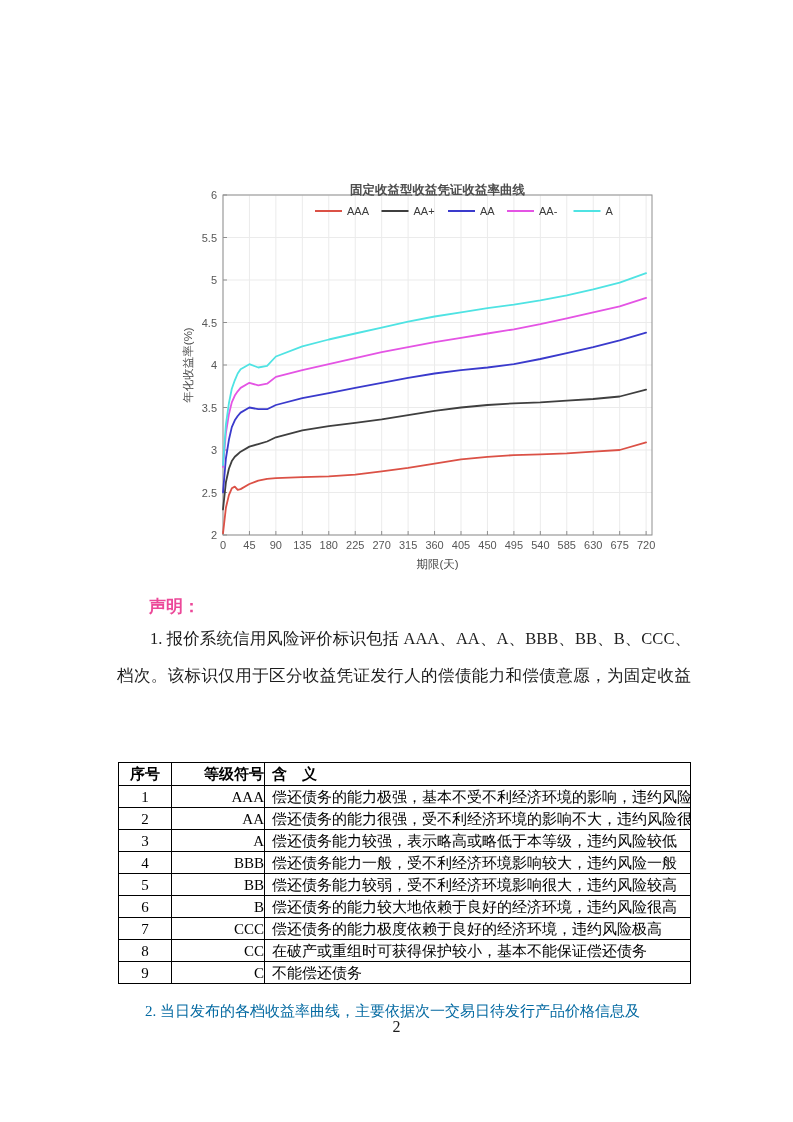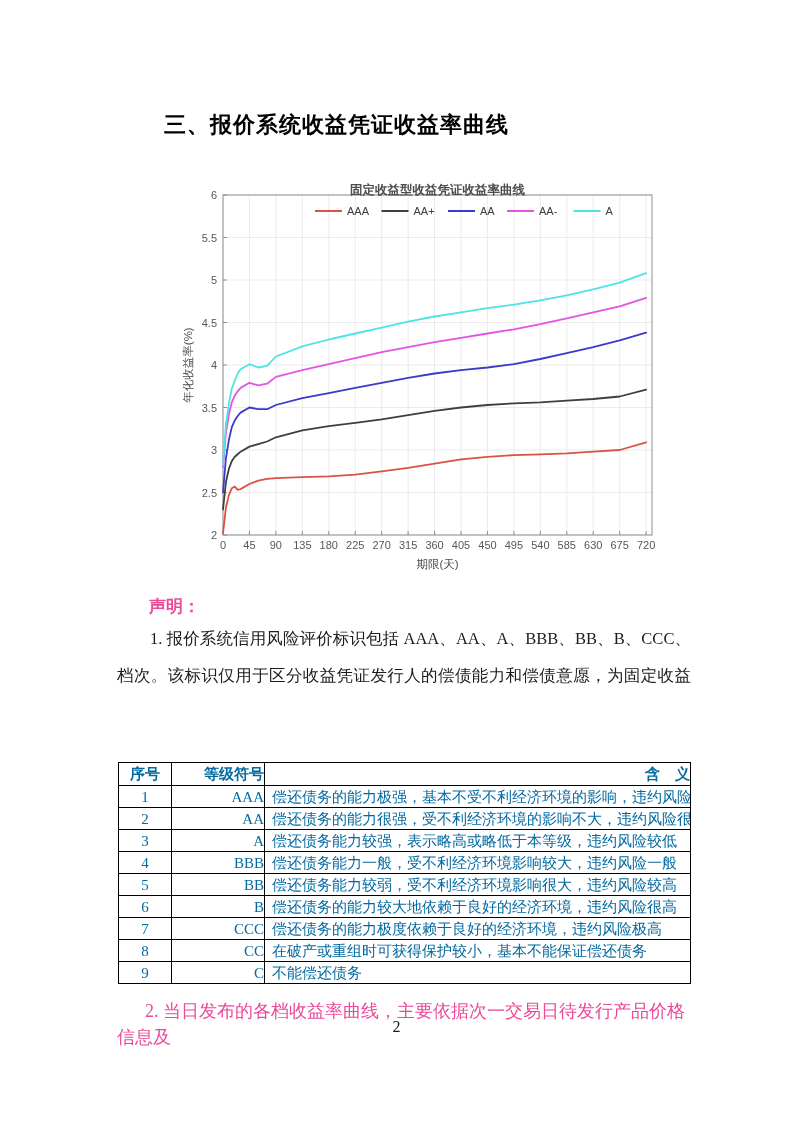--- a/index.html
+++ b/index.html
@@ -23,46 +23,45 @@
   }
   .para1 .pline{
     height:37px;line-height:37px;overflow:hidden;
     text-align:justify;text-align-last:justify;
   }
   .para1 .pline.first{padding-left:33px;width:541px;}
   .para1 .pline.last{text-align-last:left;}
   .grade-table{
     position:absolute;left:118px;top:762px;width:572px;
     border-collapse:collapse;border:1.5px solid #000;
-    font-size:15px;color:#0369a1;table-layout:fixed;
+    font-size:15px;color:#000000;table-layout:fixed;
   }
   .grade-table th,.grade-table td{
     border:1px solid #000;height:21px;padding:0;line-height:20px;
     white-space:nowrap;overflow:hidden;
   }
   .grade-table th{font-weight:bold;text-align:center;height:22px;}
   .grade-table .c1{width:52px;text-align:center;}
   .grade-table .c2{width:92px;text-align:right;}
   .grade-table .c3{width:418px;text-align:left;padding-left:7px;}
   .para2{
     position:absolute;left:117px;top:998px;width:576px;
-    font-size:18px;line-height:26px;color:#ec4899;
+    font-size:15px;line-height:26px;color:#0369a1;
   }
   .para2 .indent{display:inline-block;width:28px;}
   .page-number{
     position:absolute;left:0;top:1018px;width:793px;text-align:center;
     font-size:16px;color:#1c1c1c;
   }
 </style>
 </head>
 <body>
 
 <div class="page">
 
-  <h1 class="doc-heading">三、报价系统收益凭证收益率曲线</h1>
 
   <div class="chart-holder" id="chart-holder"><svg width="490" height="400" viewBox="0 0 490 400" xmlns="http://www.w3.org/2000/svg" style="font-family:'Liberation Sans','DejaVu Sans',sans-serif">
         <g>
           <line x1="43" y1="13" x2="43" y2="353" stroke="#ebebeb" stroke-width="1"></line>
           <line x1="69.44520547945206" y1="13" x2="69.44520547945206" y2="353" stroke="#ebebeb" stroke-width="1"></line>
           <line x1="95.89041095890411" y1="13" x2="95.89041095890411" y2="353" stroke="#ebebeb" stroke-width="1"></line>
           <line x1="122.33561643835615" y1="13" x2="122.33561643835615" y2="353" stroke="#ebebeb" stroke-width="1"></line>
           <line x1="148.78082191780823" y1="13" x2="148.78082191780823" y2="353" stroke="#ebebeb" stroke-width="1"></line>
           <line x1="175.22602739726028" y1="13" x2="175.22602739726028" y2="353" stroke="#ebebeb" stroke-width="1"></line>
           <line x1="201.6712328767123" y1="13" x2="201.6712328767123" y2="353" stroke="#ebebeb" stroke-width="1"></line>
@@ -174,21 +173,21 @@
   <div class="para1">
     <div class="pline first">1. 报价系统信用风险评价标识包括 AAA、AA、A、BBB、BB、B、CCC、CC 和 C，</div>
     <div class="pline">档次。该标识仅用于区分收益凭证发行人的偿债能力和偿债意愿，为固定收益型</div>
   </div>
 
   <table class="grade-table">
     <thead>
       <tr>
         <th class="c1">序号</th>
         <th class="c2">等级符号</th>
-        <th class="c3" style="text-align:right">含　义</th>
+        <th class="c3" style="text-align:left">含　义</th>
       </tr>
     </thead>
     <tbody id="grade-tbody">
         <tr>
           <td class="c1">1</td>
           <td class="c2">AAA</td>
           <td class="c3">偿还债务的能力极强，基本不受不利经济环境的影响，违约风险极低</td>
         </tr>
         <tr>
           <td class="c1">2</td>

